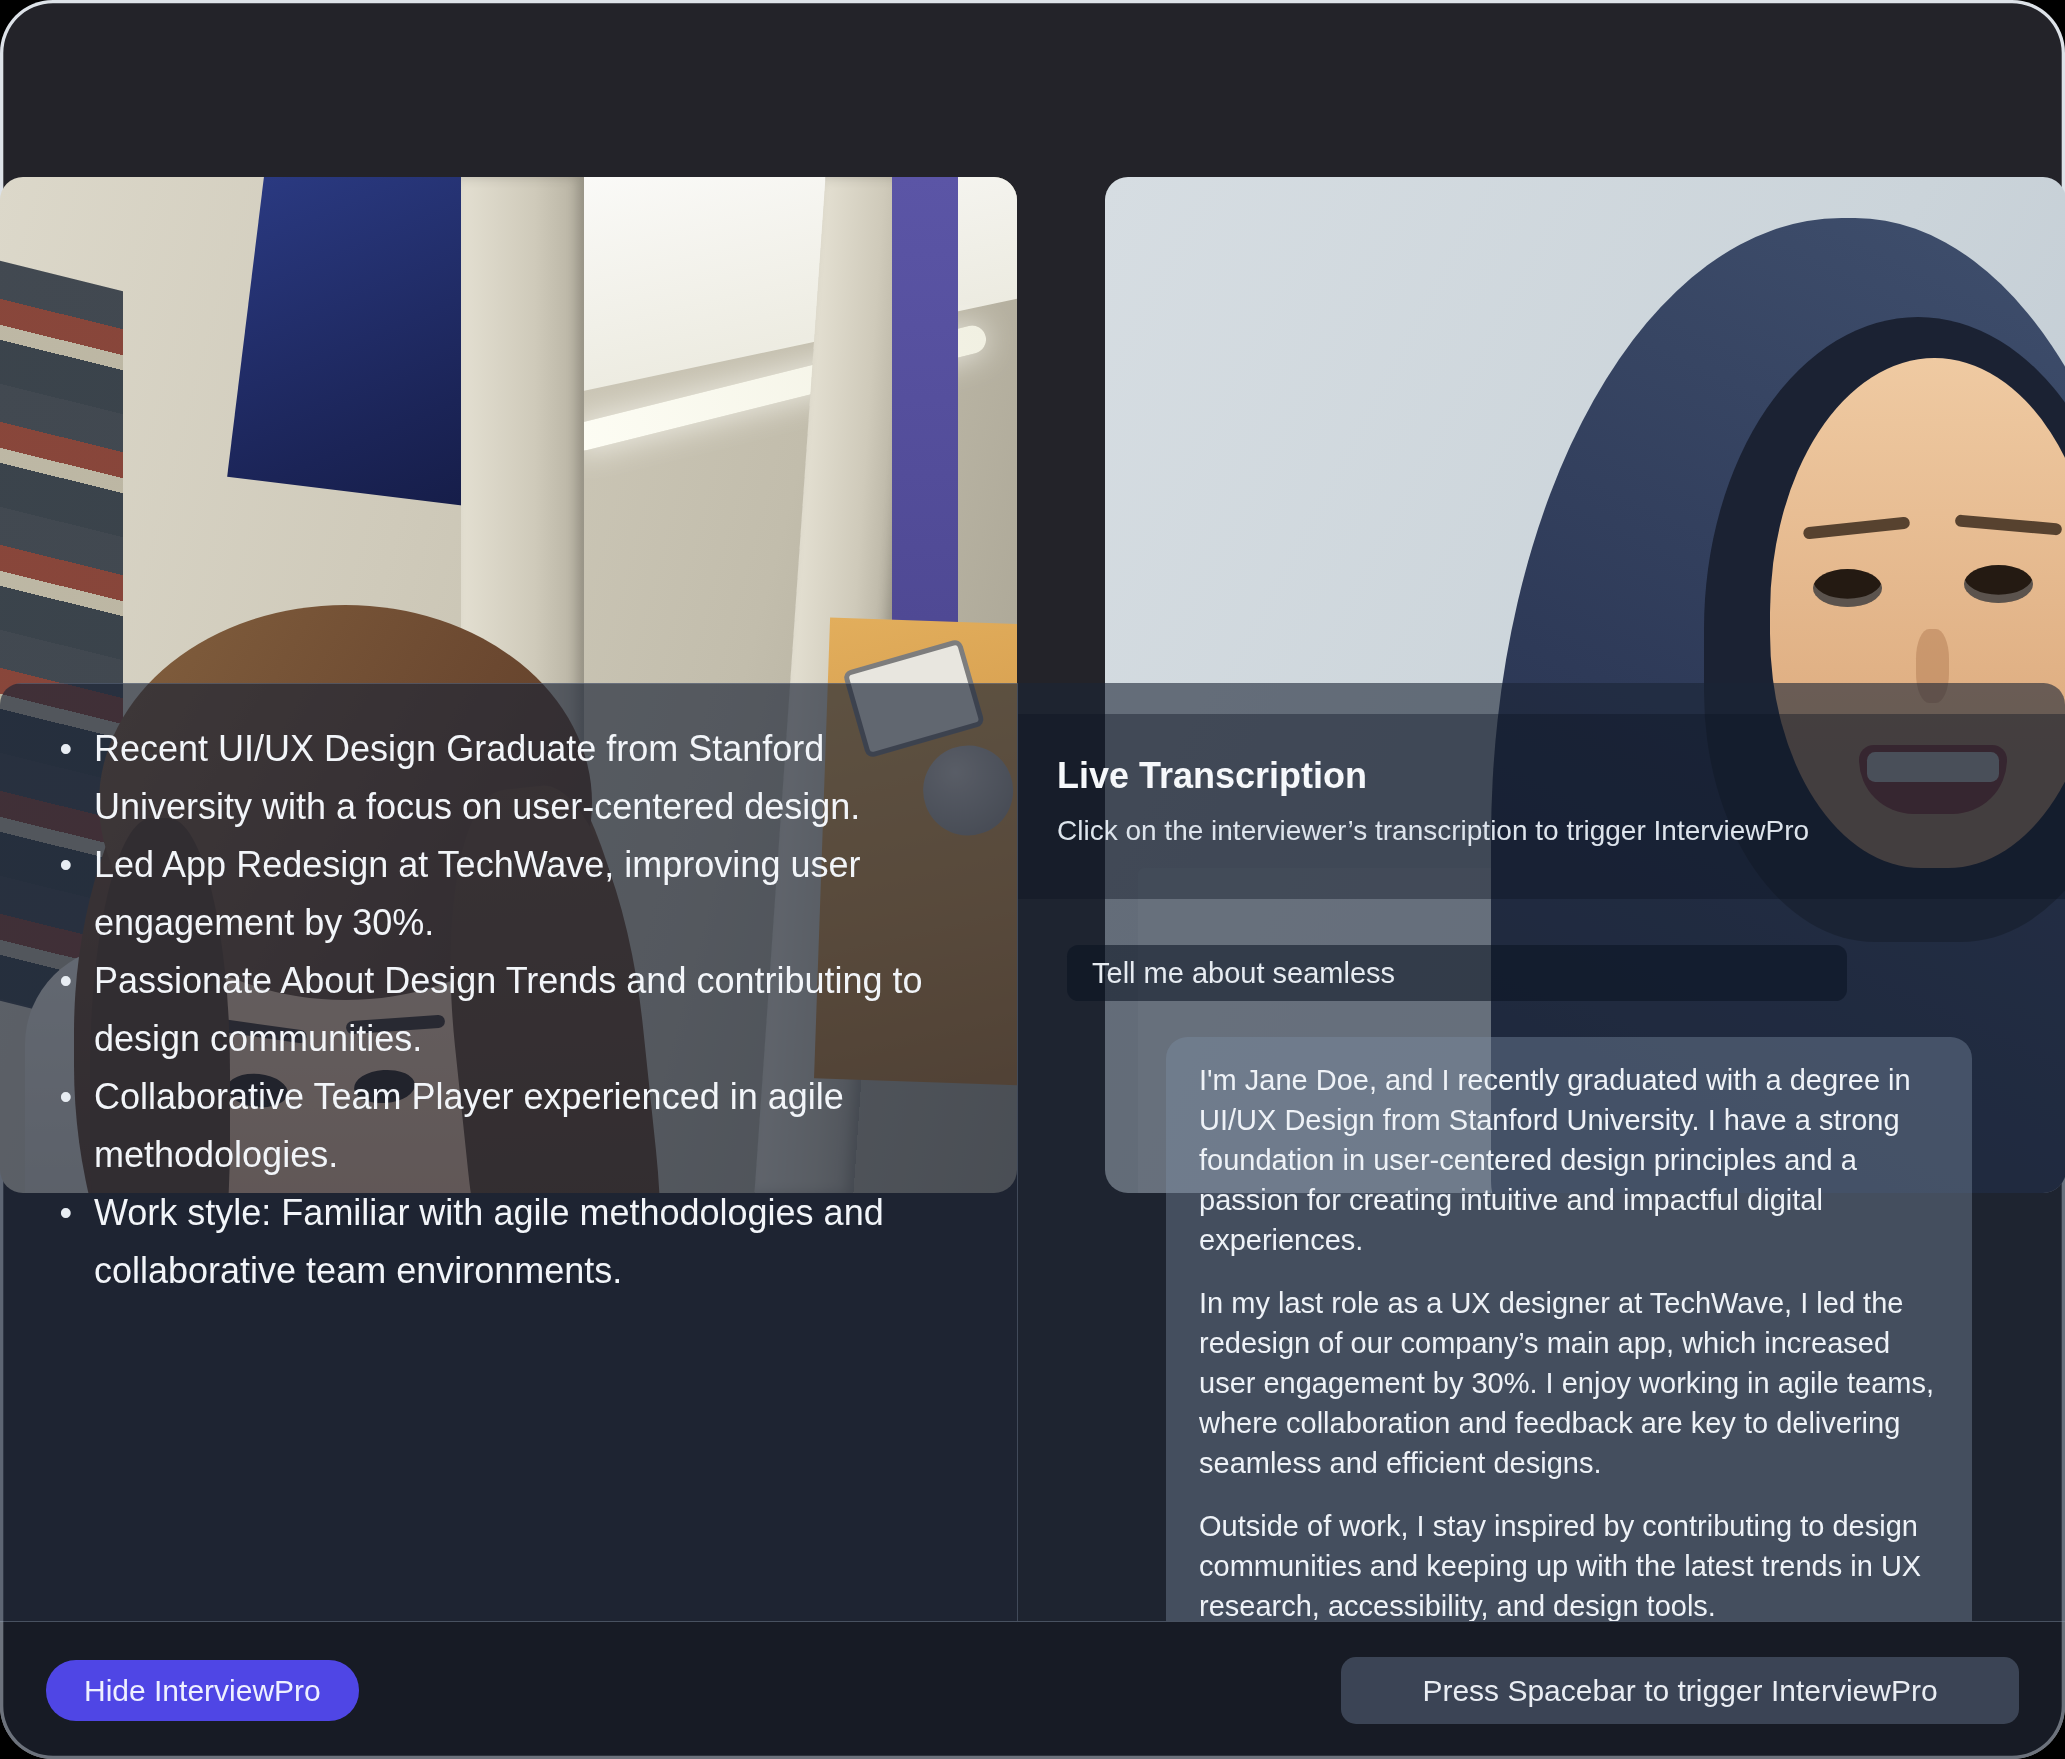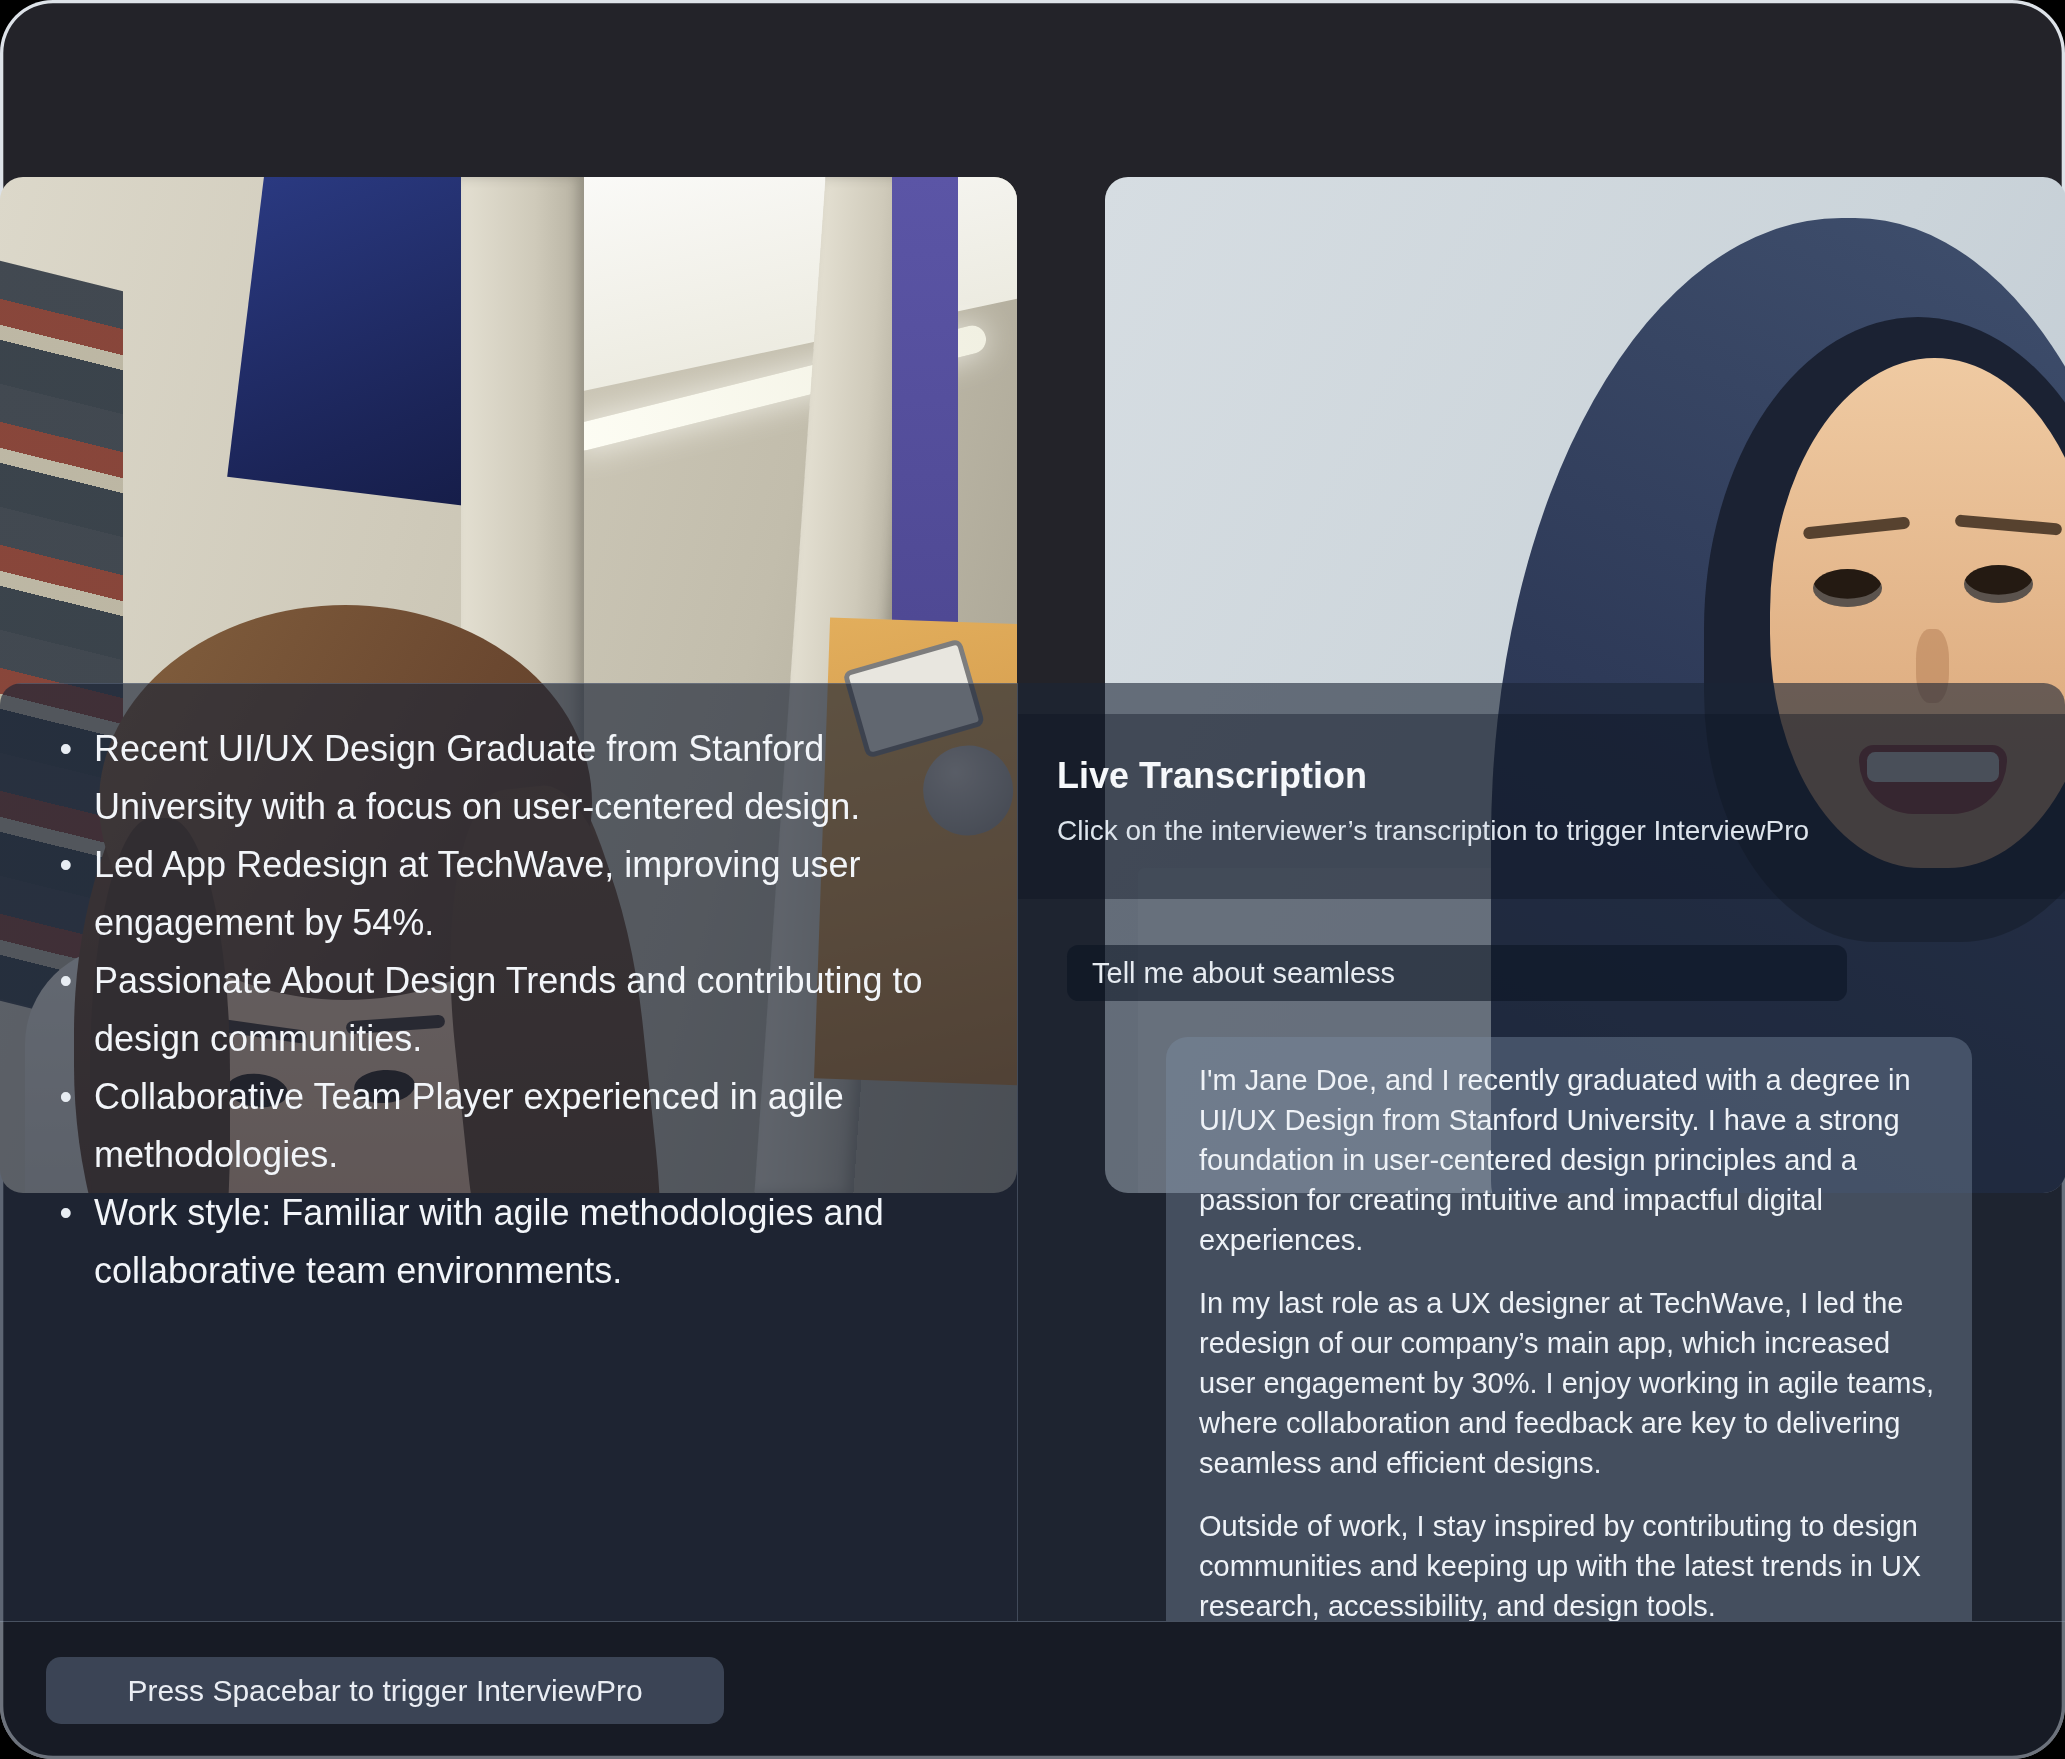--- a/index.html
+++ b/index.html
@@ -149,21 +149,21 @@
 
     <div class="overlay">
       <div class="overlay-main">
 
         <div class="col-left">
           <div class="left-content">
             <ul class="bullets">
 
                 <li>Recent UI/UX Design Graduate from Stanford University with a focus on user-centered design.</li>
 
-                <li>Led App Redesign at TechWave, improving user engagement by 54%.</li>
+                <li>Led App Redesign at TechWave, improving user engagement by 30%.</li>
 
                 <li>Passionate About Design Trends and contributing to design communities.</li>
 
                 <li>Collaborative Team Player experienced in agile methodologies.</li>
 
                 <li>Work style: Familiar with agile methodologies and collaborative team environments.</li>
               </ul>
           </div>
         </div>
 
@@ -180,19 +180,20 @@
 
                 <p>In my last role as a UX designer at TechWave, I led the redesign of our company’s main app, which increased user engagement by 30%. I enjoy working in agile teams, where collaboration and feedback are key to delivering seamless and efficient designs.</p>
 
                 <p>Outside of work, I stay inspired by contributing to design communities and keeping up with the latest trends in UX research, accessibility, and design tools.</p>
               </div>
           </div>
         </div>
       </div>
 
       <div class="bottom-bar">
+        <button class="hide-btn">Hide InterviewPro</button>
         <div class="space-hint">Press Spacebar to trigger InterviewPro</div>
       </div>
     </div>
 
   </div>
 </div>
 
 
 </body></html>

